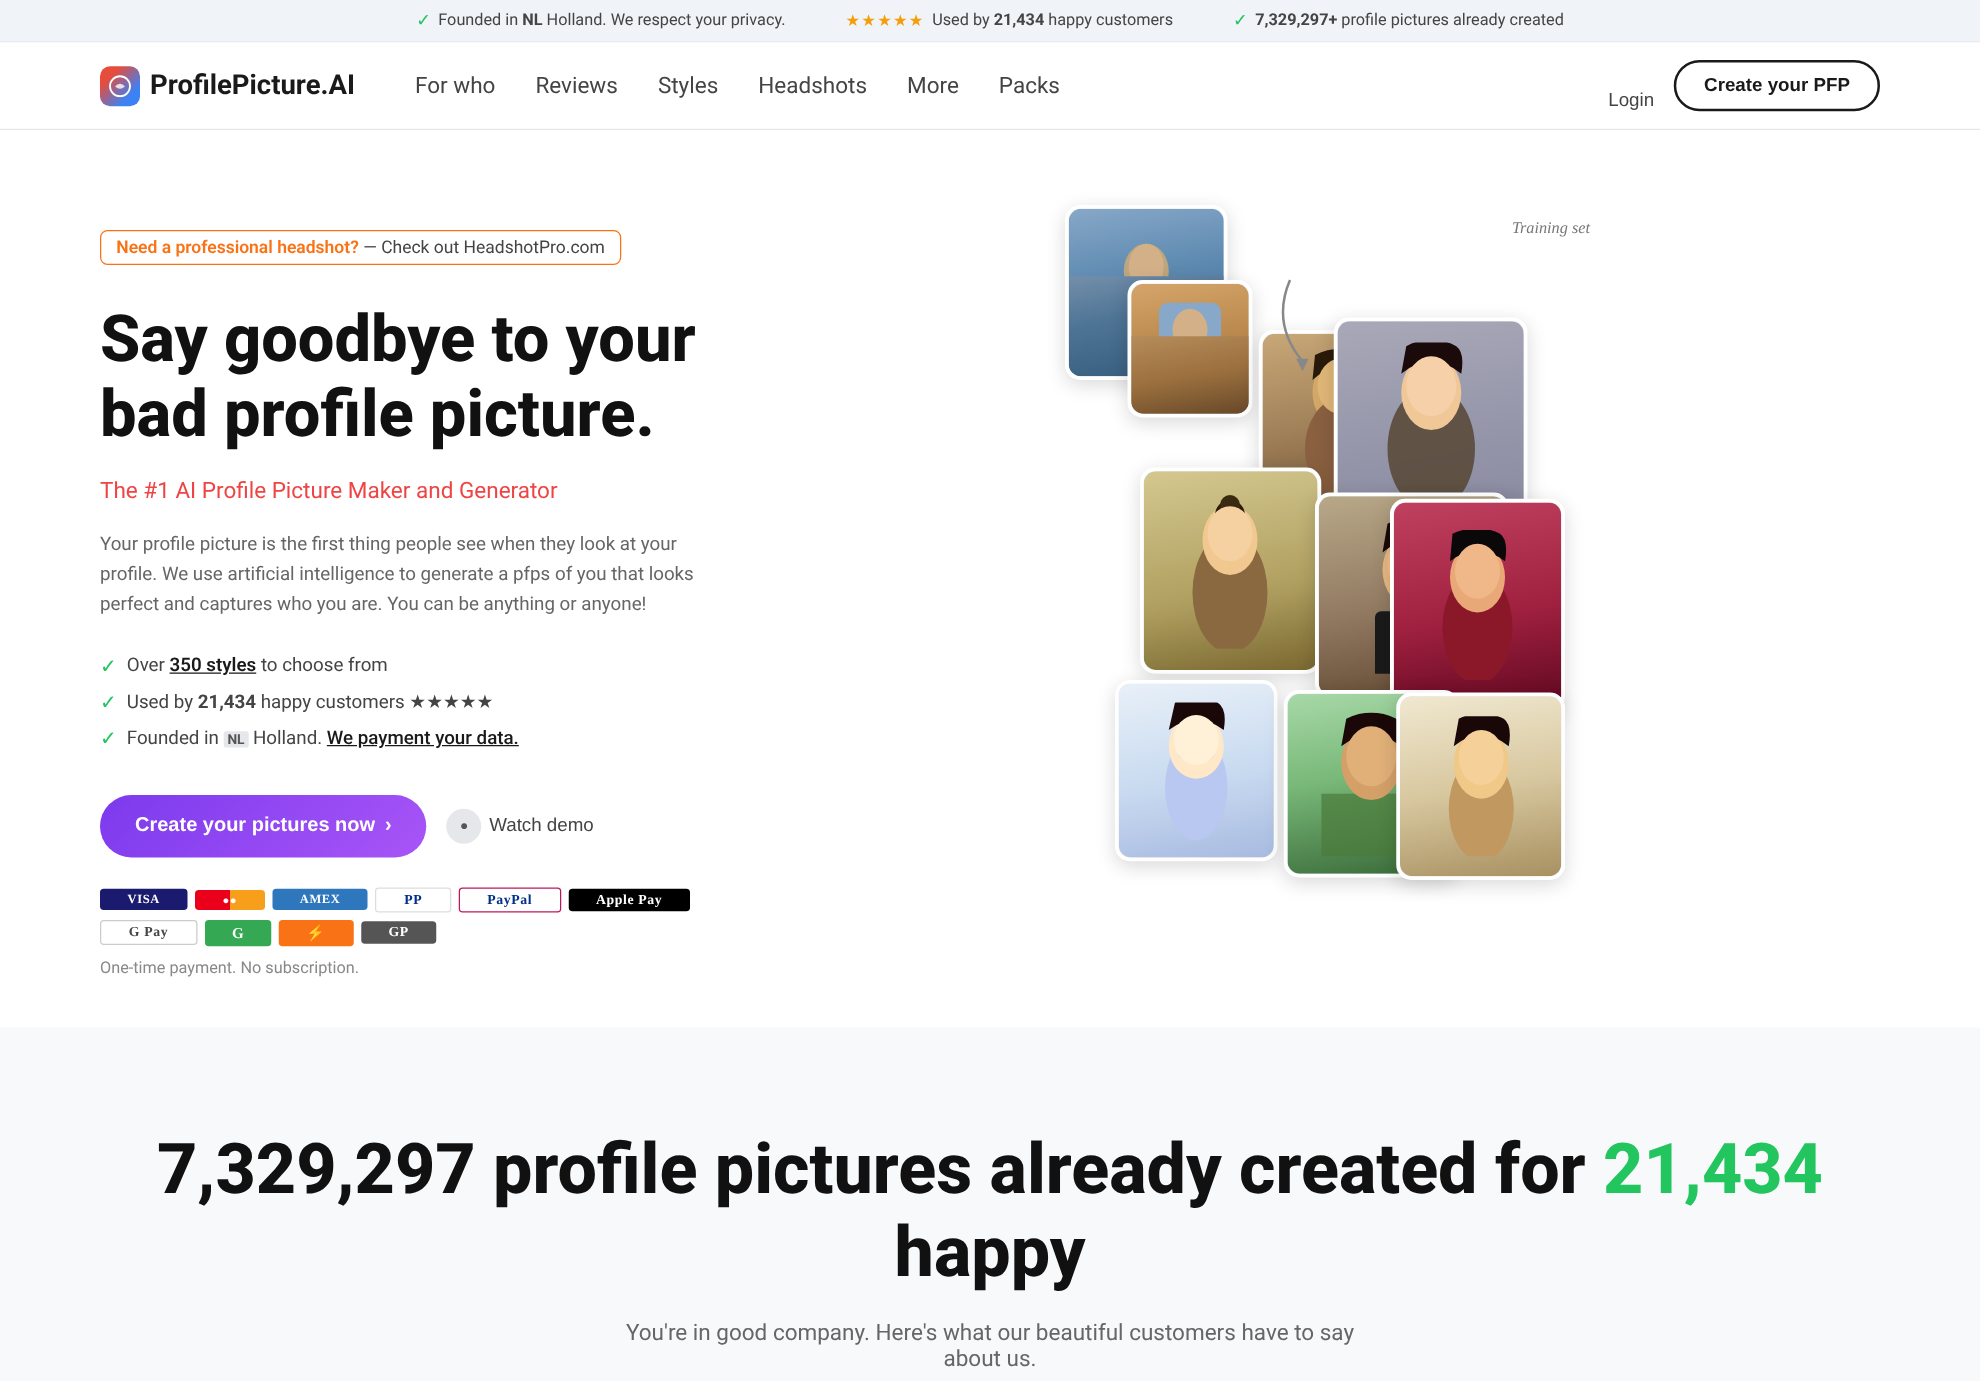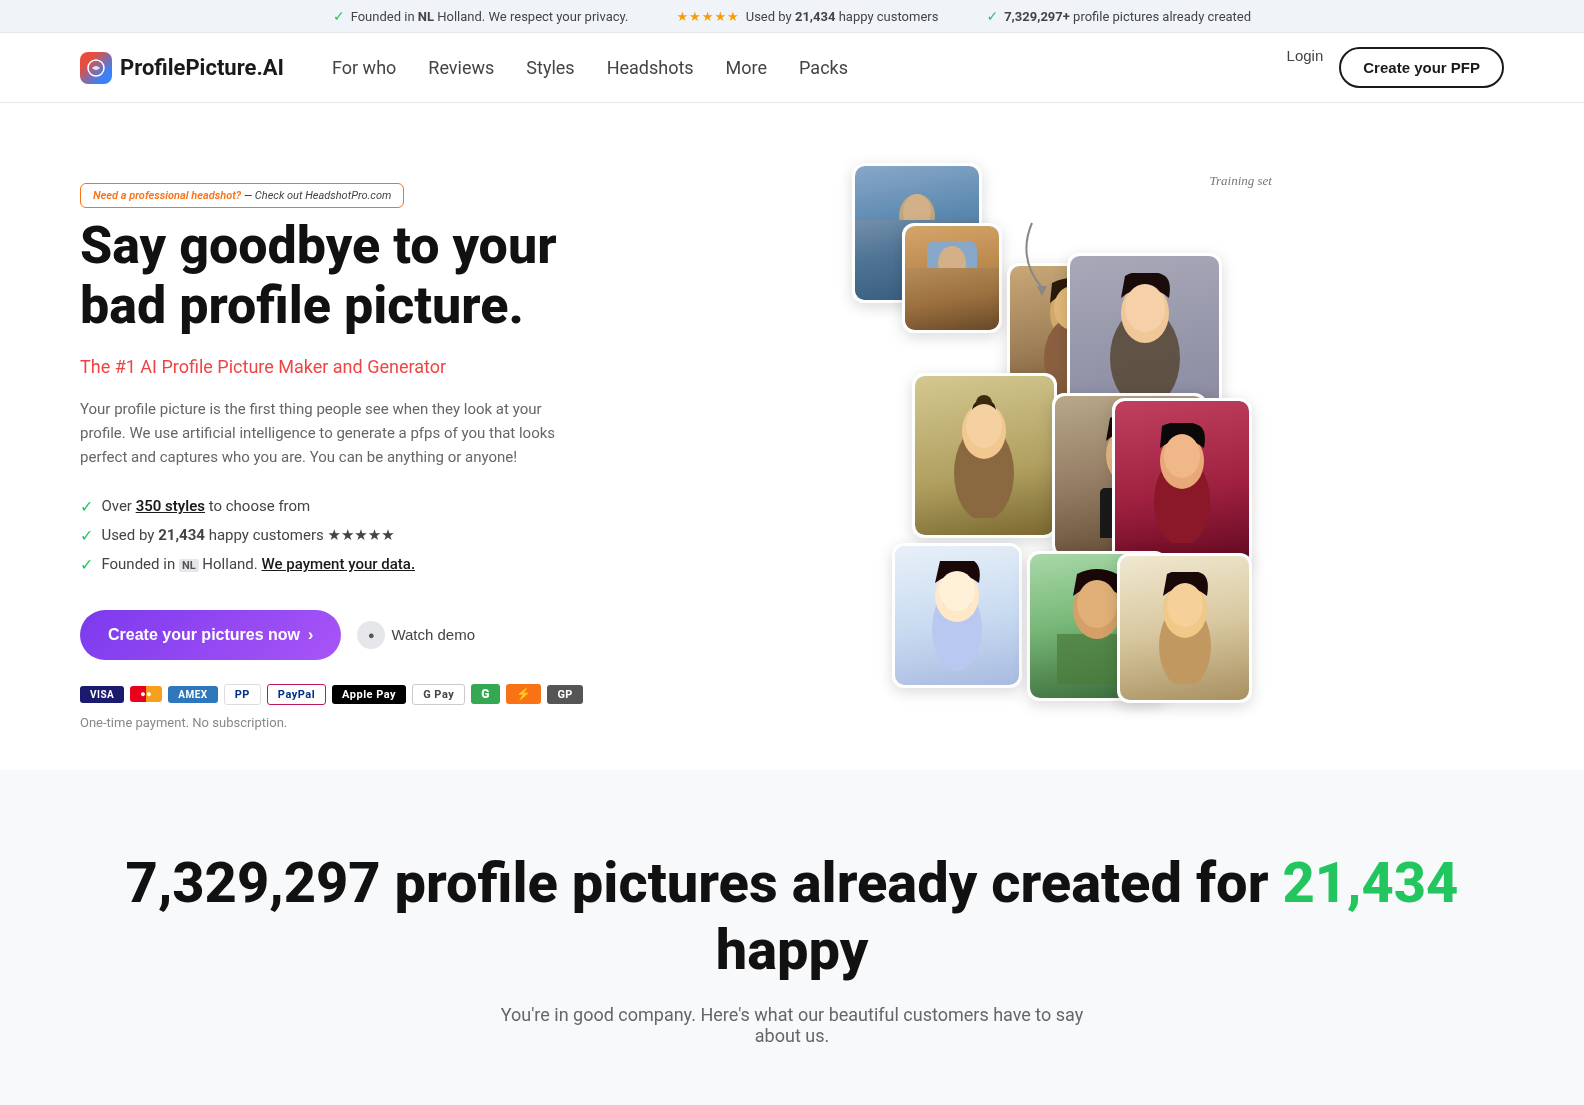--- a/index.html
+++ b/index.html
@@ -61,21 +61,21 @@
     }
     .nav-link {
       font-size: 18px;
       color: #444;
       cursor: pointer;
       text-decoration: none;
       font-weight: 400;
     }
     .nav-right {
       display: flex;
-      align-items: flex-start;
+      align-items: flex-end;
       gap: 16px;
     }
     .btn-login {
       font-size: 15px;
       color: #444;
       cursor: pointer;
       background: none;
       border: none;
       font-weight: 400;
     }
@@ -109,24 +109,23 @@
       align-items: flex-start;
       position: relative;
       min-height: 500px;
     }
 
     .headshot-banner {
       display: inline-block;
       border: 1.5px solid #f97316;
       border-radius: 6px;
       padding: 5px 12px;
-      font-size: 11px;
+      font-size: 14px;
       color: #444;
-      margin-bottom: 8px;
-      font-style: italic;
+      margin-bottom: 30px;
     }
     .headshot-banner a { color: #f97316; font-weight: 600; text-decoration: none; }
 
     .hero-title {
       font-size: 52px;
       font-weight: 800;
       line-height: 1.15;
       color: #111;
       margin-bottom: 20px;
     }
@@ -204,23 +203,24 @@
       align-items: center;
       gap: 6px;
       margin-bottom: 10px;
       flex-wrap: wrap;
     }
     .payment-badge {
       background: #1a1a6e;
       color: #fff;
       font-size: 10px;
       font-weight: 700;
-      padding: 3px 10px;
+      padding: 3px 22px;
       border-radius: 3px;
       letter-spacing: 0.5px;
+      font-family: Liberation Serif, serif;
     }
     .payment-badge.visa { background: #1a1a6e; }
     .payment-badge.mc { background: #eb001b; }
     .payment-badge.amex { background: #2e77bc; }
     .payment-badge.paypal { color: #003087; background: #ffd140; }
     .payment-badge.applepay { background: #000; }
     .payment-badge.googlepay { background: #fff; color: #444; border: 1px solid #ccc; }
     .payment-badge.green-g { background: #34a853; }
     .payment-badge.orange { background: #f97316; }
     .payment-badge.gray-gp { background: #555; }

